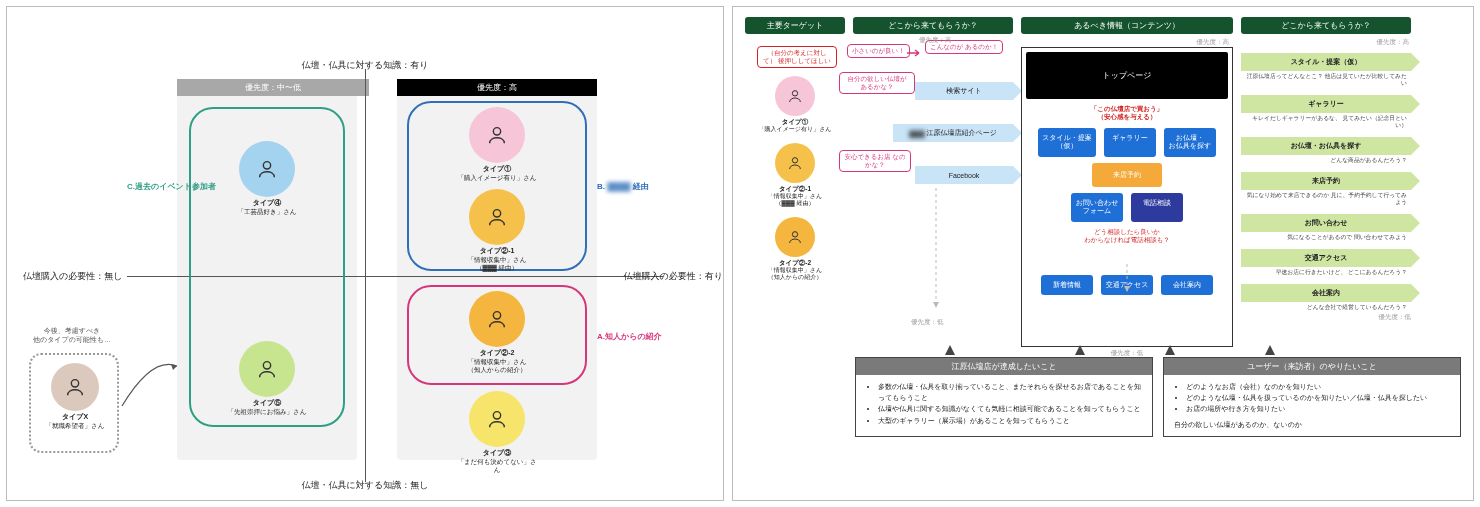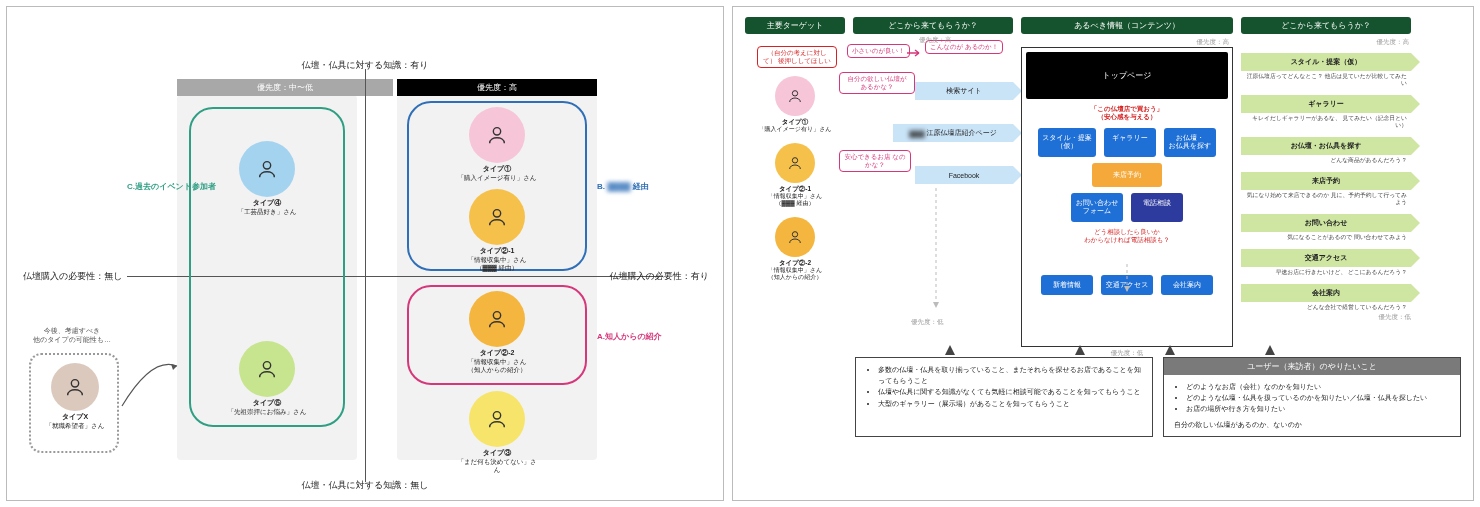--- a/index.html
+++ b/index.html
@@ -40,26 +40,26 @@
   .axis-x { height: 1px; left: 120px; right: 60px; top: 50%; }
   .axis-y { width: 1px; top: 8px; bottom: 8px; left: 50%; }
   .axis-label {
     position: absolute;
     font-size: 9px;
     white-space: nowrap;
   }
   .al-top    { top: -2px; left: 50%; transform: translateX(-50%); }
   .al-bottom { bottom: -2px; left: 50%; transform: translateX(-50%); }
   .al-left   { left: 16px; top: 50%; transform: translateY(-50%); }
-  .al-right  { right: 14px; top: 50%; transform: translateY(-50%); }
+  .al-right  { right: 0; top: 50%; transform: translateY(-50%); }
 
   .priority-box {
     position: absolute;
     top: 18px;
-    width: 216px;
+    width: 192px;
     text-align: center;
     font-size: 8px;
     color: #fff;
     padding: 3px 0;
   }
   .prio-mid  { left: 170px; background: #a8a8a8; }
   .prio-high { left: 390px; background: #000; width: 200px;}
   .band {
     position: absolute;
     background: #f2f2f2;
@@ -569,20 +569,21 @@
   </div>
 
   <div class="goals">
     <div class="uparrow" style="left:200px;top:-12px"></div>
     <div class="uparrow" style="left:330px;top:-12px"></div>
     <div class="uparrow" style="left:420px;top:-12px"></div>
     <div class="uparrow" style="left:520px;top:-12px"></div>
 
     <div style="width:100px"></div>
     <div class="goal-box">
+      <div class="goal-head">江原仏壇店が達成したいこと</div>
       <ul class="goal-body">
         <li>多数の仏壇・仏具を取り揃っていること、またそれらを探せるお店であることを知ってもらうこと</li>
         <li>仏壇や仏具に関する知識がなくても気軽に相談可能であることを知ってもらうこと</li>
         <li>大型のギャラリー（展示場）があることを知ってもらうこと</li>
       </ul>
     </div>
     <div class="goal-box">
       <div class="goal-head">ユーザー（来訪者）のやりたいこと</div>
       <ul class="goal-body">
         <li>どのようなお店（会社）なのかを知りたい</li>

